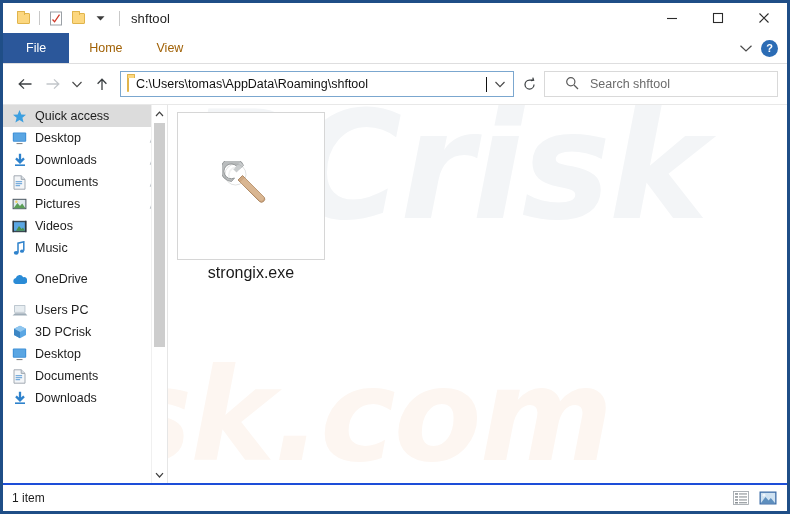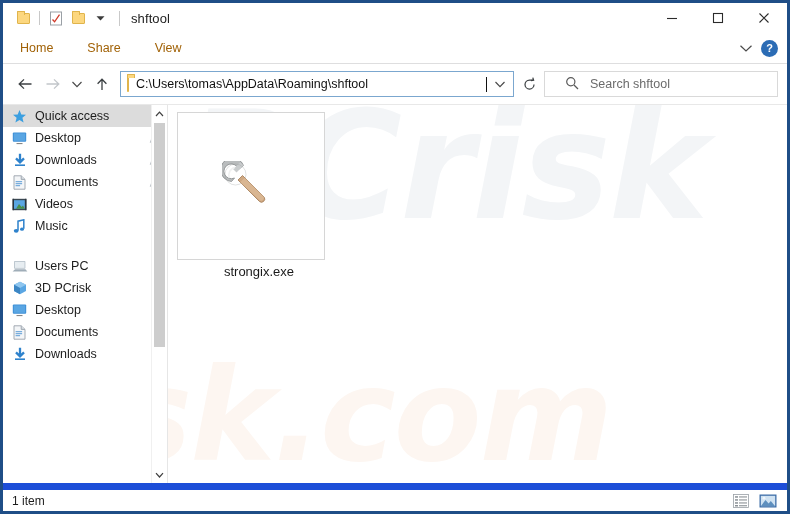--- a/index.html
+++ b/index.html
@@ -214,31 +214,31 @@
   }
 
   #tile {
     position:absolute; left:9px; top:7px;
     width:148px; height:148px;
     border:1px solid #d6d6d6;
     background:#ffffff;
     display:flex; align-items:center; justify-content:center;
   }
   #tilelabel {
-    position:absolute; left:17px; top:159px; width:148px;
-    text-align:center; font-size:13px; color:#1a1a1a;
+    position:absolute; left:9px; top:159px; width:148px;
+    text-align:center; font-size:16px; color:#1a1a1a;
   }
 
   
   .wrench { width:58px; height:50px; }
 
   
   #statusbar {
     height:28px; flex:0 0 28px;
-    border-top:7px solid #1d4ed8;
+    border-top:2px solid #1d4ed8;
     background:#ffffff;
     display:flex; align-items:center;
     padding:0 9px;
   }
   #itemcount { font-size:12px; color:#1d1d1d; }
   .viewbtns { margin-left:auto; display:flex; gap:7px; align-items:center; }
   .viewbtn { width:20px; height:18px; display:flex; align-items:center; justify-content:center; }
 </style>
 </head>
 <body>
@@ -281,22 +281,22 @@
       </div>
       <div class="winctrl close">
         <svg width="12" height="12" viewBox="0 0 12 12">
             <path d="M1.5 1.5 L10.5 10.5 M10.5 1.5 L1.5 10.5" stroke="#2b2b2b" stroke-width="1.1"></path>
           </svg>
       </div>
     </div>
   </div>
 
   <div id="ribbon">
+    <div class="tab file">File</div>
     <div class="tab">Home</div>
-    <div class="tab">Share</div>
     <div class="tab">View</div>
     <div class="ribbon-right">
       <div class="chev-btn">
         <svg width="14" height="9" viewBox="0 0 14 9">
             <path d="M1.5 1.8 L7 7 L12.5 1.8" fill="none" stroke="#4a4a4a" stroke-width="1.2"></path>
           </svg>
       </div>
       <div class="help-btn">?</div>
     </div>
   </div>
@@ -410,20 +410,37 @@
         </span>
         <span class="lbl">Documents</span>
         <span class="pin">
           <svg width="11" height="12" viewBox="0 0 11 12">
               <path d="M6.6 0.8 L10.2 4.4 L8.4 5 L6.2 8.2 L2.8 4.8 L6 2.6 Z" fill="#9aa3ab"></path>
               <path d="M2.9 4.8 L0.7 11 L6.3 8.2" fill="#9aa3ab"></path>
             </svg>
         </span>
       </div>
 
+      <div class="navitem indent1">
+        <span class="ico">
+          <svg width="15" height="12" viewBox="0 0 15 12">
+              <rect x="0.6" y="0.8" width="13.8" height="10.4" fill="#4a5560"></rect>
+              <rect x="1.6" y="1.8" width="11.8" height="8.4" fill="#dfe8ef"></rect>
+              <path d="M1.6 10.2 L5.4 5 L8 8 L10.2 5.6 L13.4 10.2 Z" fill="#5a9e55"></path>
+              <circle cx="4.4" cy="3.8" r="1.2" fill="#f2d06a"></circle>
+            </svg>
+        </span>
+        <span class="lbl">Pictures</span>
+        <span class="pin">
+          <svg width="11" height="12" viewBox="0 0 11 12">
+              <path d="M6.6 0.8 L10.2 4.4 L8.4 5 L6.2 8.2 L2.8 4.8 L6 2.6 Z" fill="#9aa3ab"></path>
+              <path d="M2.9 4.8 L0.7 11 L6.3 8.2" fill="#9aa3ab"></path>
+            </svg>
+        </span>
+      </div>
 
       <div class="navitem indent1">
         <span class="ico">
           <svg width="15" height="13" viewBox="0 0 15 13">
               <rect x="0.6" y="0.8" width="13.8" height="11.4" fill="#3a4752"></rect>
               <rect x="2" y="2.2" width="10.8" height="8.6" fill="#5aa6e3"></rect>
               <path d="M4 10.8 L7 6 L9.6 9 L11 7.4 L12.8 10.8 Z" fill="#4a8f4a"></path>
               <rect x="0.6" y="0.8" width="1.4" height="11.4" fill="#2a343c"></rect>
               <rect x="13" y="0.8" width="1.4" height="11.4" fill="#2a343c"></rect>
             </svg>
@@ -437,20 +454,28 @@
               <path d="M5 11.4 V2.2 L10.8 0.8 V9.8" fill="none" stroke="#2e82cc" stroke-width="1.5"></path>
               <ellipse cx="3.2" cy="11.8" rx="2.4" ry="1.9" fill="#2e82cc"></ellipse>
               <ellipse cx="9" cy="10.2" rx="2" ry="1.6" fill="#2e82cc"></ellipse>
             </svg>
         </span>
         <span class="lbl">Music</span>
       </div>
 
       <div class="spacer"></div>
 
+      <div class="navitem">
+        <span class="ico">
+          <svg width="16" height="11" viewBox="0 0 16 11">
+              <path d="M3.6 10 A3 3 0 0 1 3.8 4.1 A4 4 0 0 1 11.2 3.2 A2.9 2.9 0 0 1 15 6.6 A2.9 2.9 0 0 1 12.4 10 Z" fill="#2a8bd6"></path>
+            </svg>
+        </span>
+        <span class="lbl">OneDrive</span>
+      </div>
 
       <div class="spacer"></div>
 
       <div class="navitem">
         <span class="ico">
           <svg width="16" height="13" viewBox="0 0 16 13">
               <rect x="2" y="1" width="11.4" height="7.8" rx="0.8" fill="#b9c4cc"></rect>
               <rect x="2.9" y="1.9" width="9.6" height="6" fill="#e7edf1"></rect>
               <path d="M0.6 11.6 L3 9.2 H13.4 L15.4 11.6 Z" fill="#9fadb8"></path>
             </svg>

